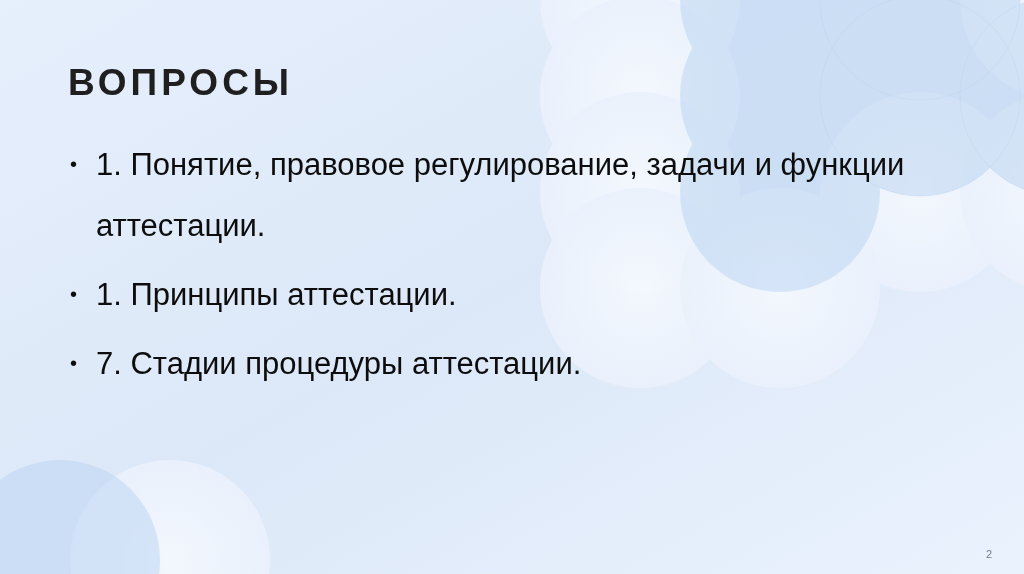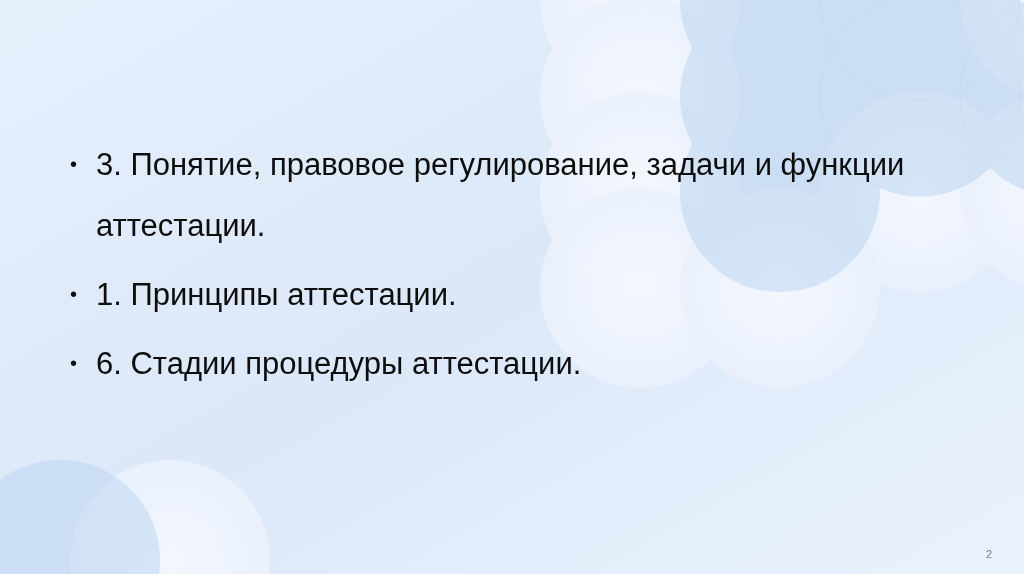--- a/index.html
+++ b/index.html
@@ -137,35 +137,36 @@
 
     <g fill="none" stroke="#b9d2ef" stroke-width="0.8" opacity="0.5">
       <circle cx="920" cy="96" r="100"></circle>
       <circle cx="1060" cy="96" r="100"></circle>
       <circle cx="920" cy="0" r="100"></circle>
     </g>
   </svg>
 
   <div class="content">
 
+    <h1 class="slide-title">ВОПРОСЫ</h1>
 
     <ul class="bullet-list">
 
       <li class="bullet-item">
         <span class="dot">•</span>
-        <span class="bullet-text">3. Понятие, правовое регулирование, задачи и функции аттестации.</span>
+        <span class="bullet-text">1. Понятие, правовое регулирование, задачи и функции аттестации.</span>
       </li>
 
       <li class="bullet-item">
         <span class="dot">•</span>
         <span class="bullet-text">1. Принципы аттестации.</span>
       </li>
 
       <li class="bullet-item">
         <span class="dot">•</span>
-        <span class="bullet-text">6. Стадии процедуры аттестации.</span>
+        <span class="bullet-text">7. Стадии процедуры аттестации.</span>
       </li>
 
     </ul>
 
     <div class="page-number">2</div>
   </div>
 </div>
 
 </body></html>

